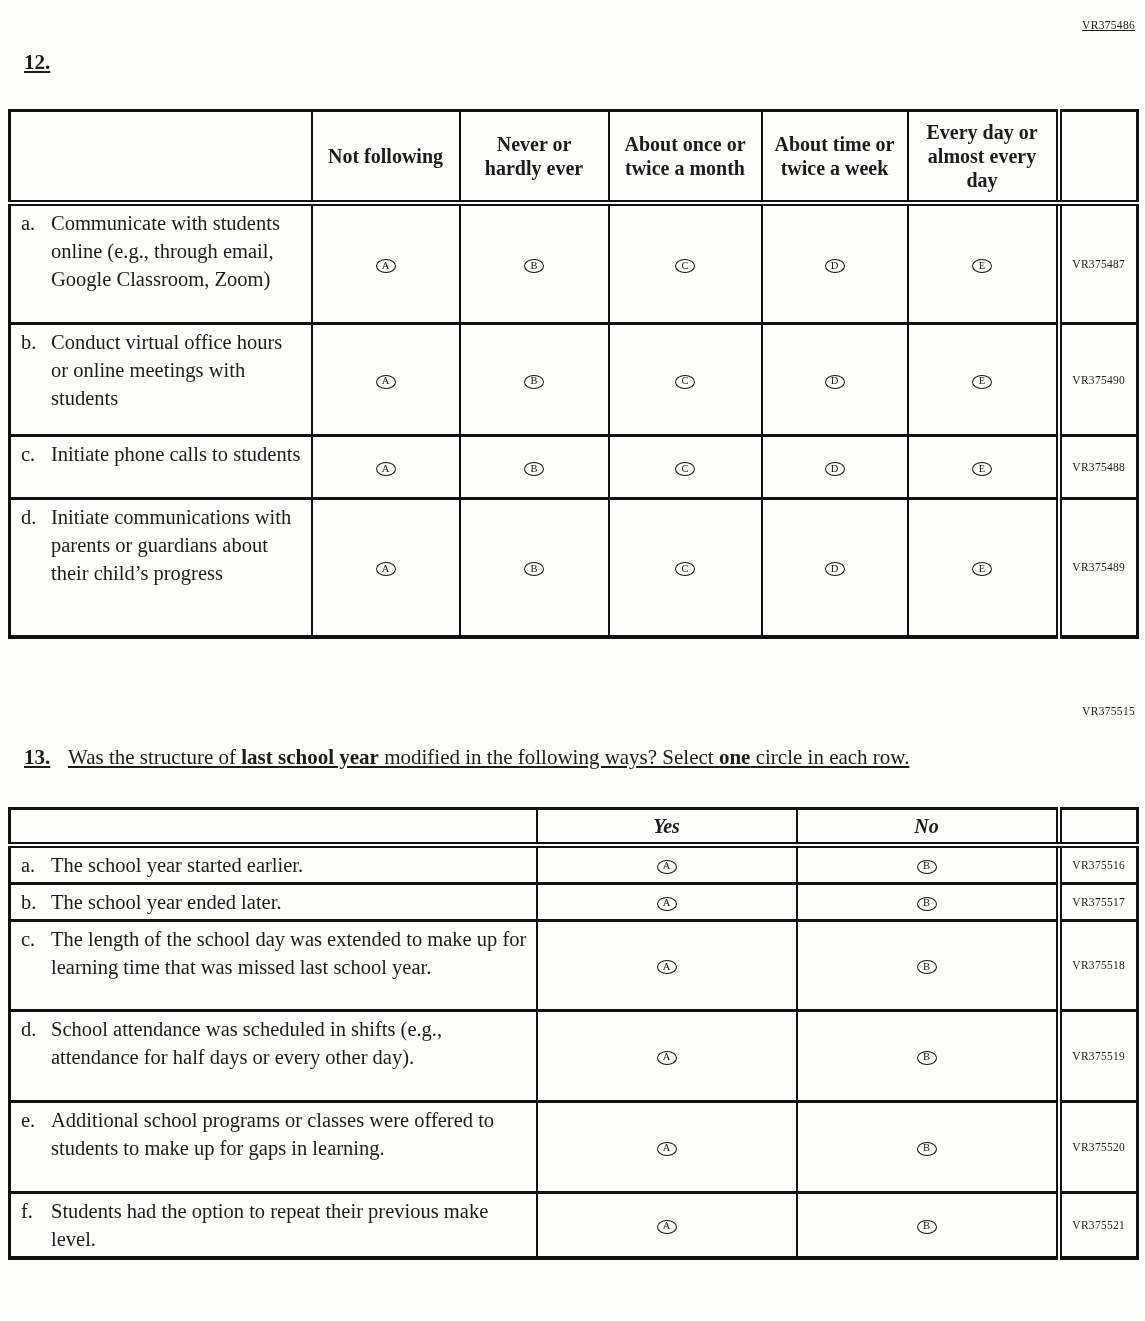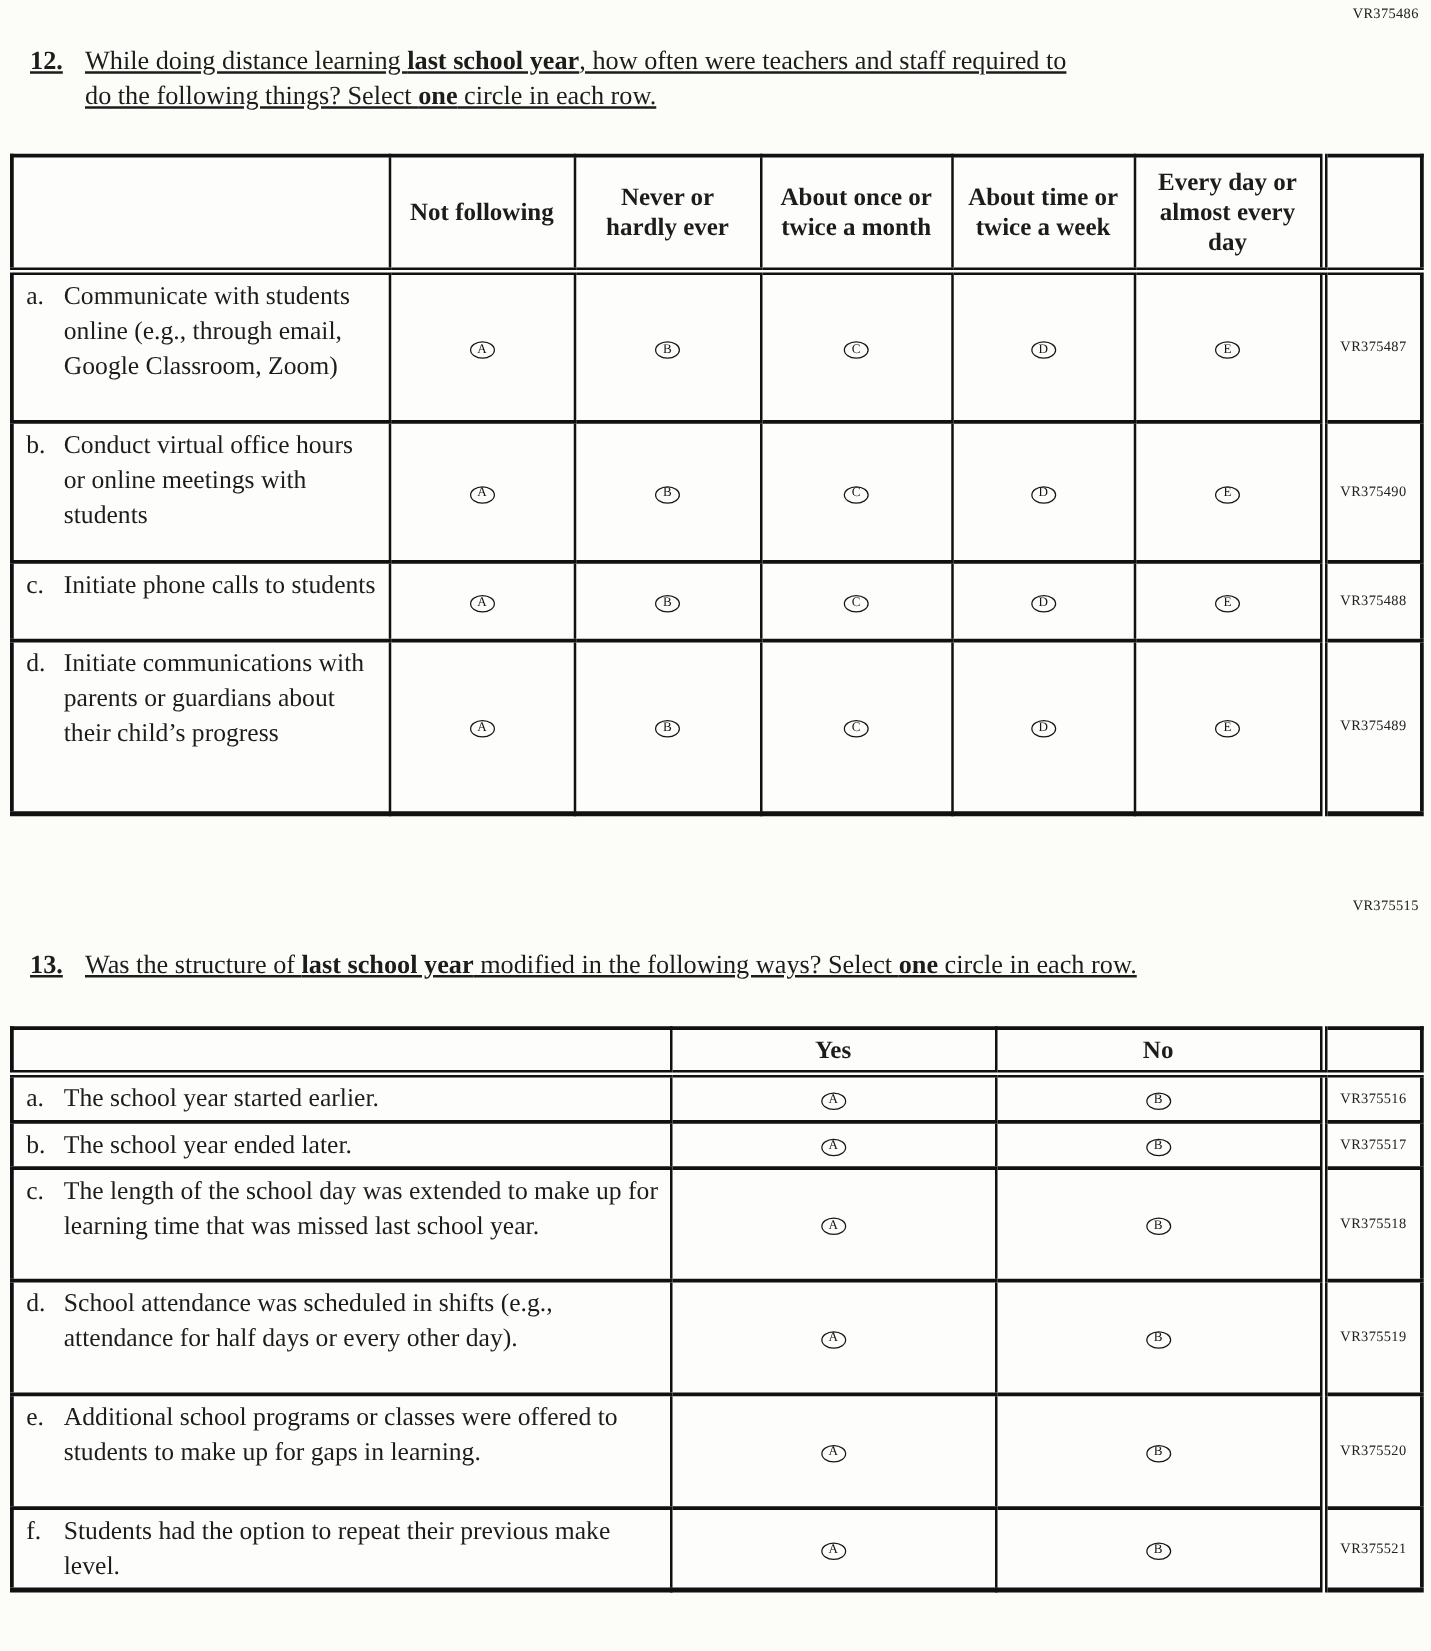--- a/index.html
+++ b/index.html
@@ -11,21 +11,21 @@
     position: relative;
     overflow: hidden;
   }
   .vr-topline {
     text-align: right;
     padding-right: 10px;
     font-size: 11.5px;
     letter-spacing: 0.3px;
     color: #222;
   }
-  .vr1 { padding-top: 5px; }
+  .vr1 { padding-top: 19px; text-decoration: underline; }
   .vr2 { margin-top: 66px; }
 
   .question {
     display: flex;
     margin-left: 24px;
     font-size: 21px;
     line-height: 28px;
     text-decoration: underline;
   }
   .q12 { margin-top: 17px; }
@@ -102,36 +102,35 @@
   .t2 col.c-stem { width: 527px; }
   .t2 col.c-yes { width: 260px; }
   .t2 col.c-no { width: 262px; }
   .t2 col.c-code { width: 79px; }
   
   .t1 tr.hd { height: 92px; }
   .t1 tr.ra { height: 121px; }
   .t1 tr.rb { height: 112px; }
   .t1 tr.rc { height: 63px; }
   .t1 tr.rd { height: 138px; }
-  .t2 tr.hd { height: 36px; }
+  .t2 tr.hd { height: 36px; font-style: italic; }
   .t2 tr.ra { height: 35px; }
   .t2 tr.rb { height: 35px; }
   .t2 tr.rc { height: 90px; }
   .t2 tr.rd { height: 91px; }
   .t2 tr.re { height: 91px; }
   .t2 tr.rf { height: 54px; }
 </style>
 </head>
 <body>
 
 <div class="vr-topline vr1">VR375486</div>
 
 <div class="question q12">
   <div class="qnum">12.</div>
-  <div class="qtext"><span>While doing distance learning </span><b>last school year</b><span>, how often were teachers and staff required to do the following things? Select </span><b>one</b><span> circle in each row.</span></div>
 </div>
 
 <table class="t1">
   <colgroup>
     <col class="c-stem">
       <col class="c-o1">
       <col class="c-o2">
       <col class="c-o3">
       <col class="c-o4">
       <col class="c-o5">

